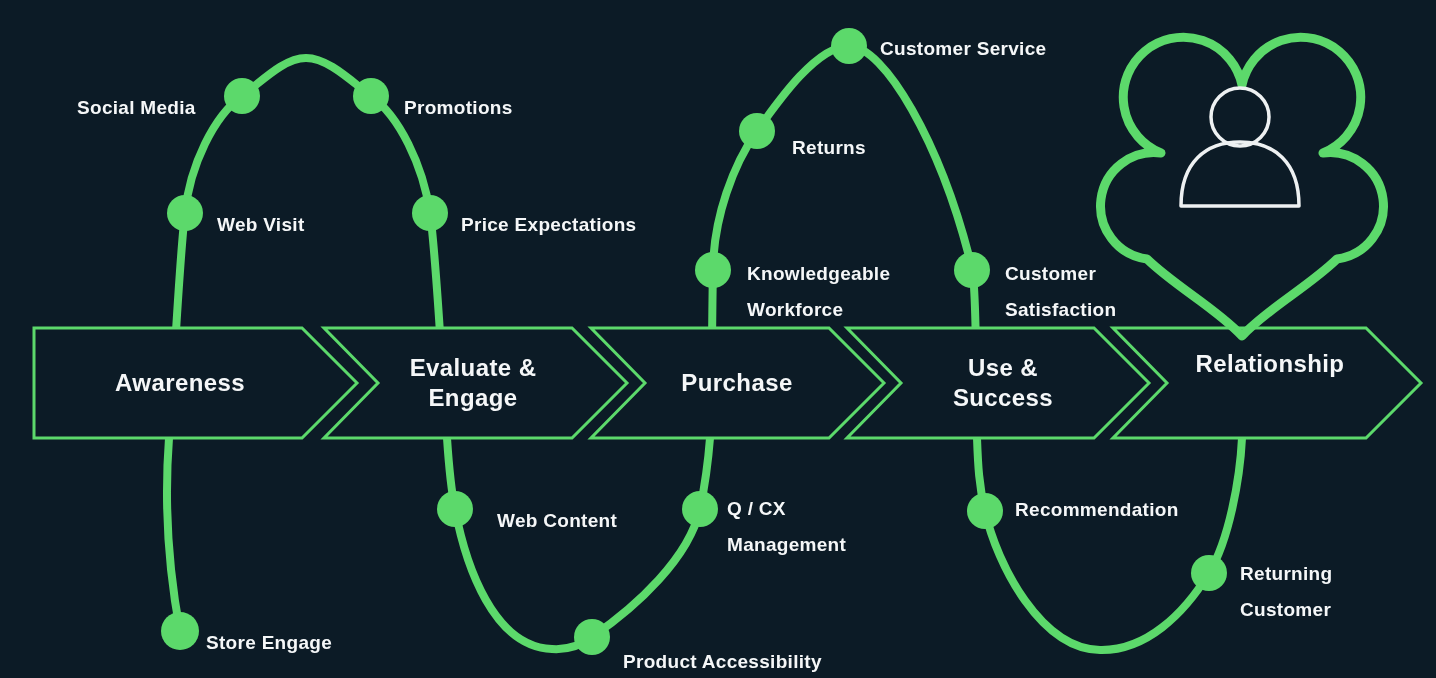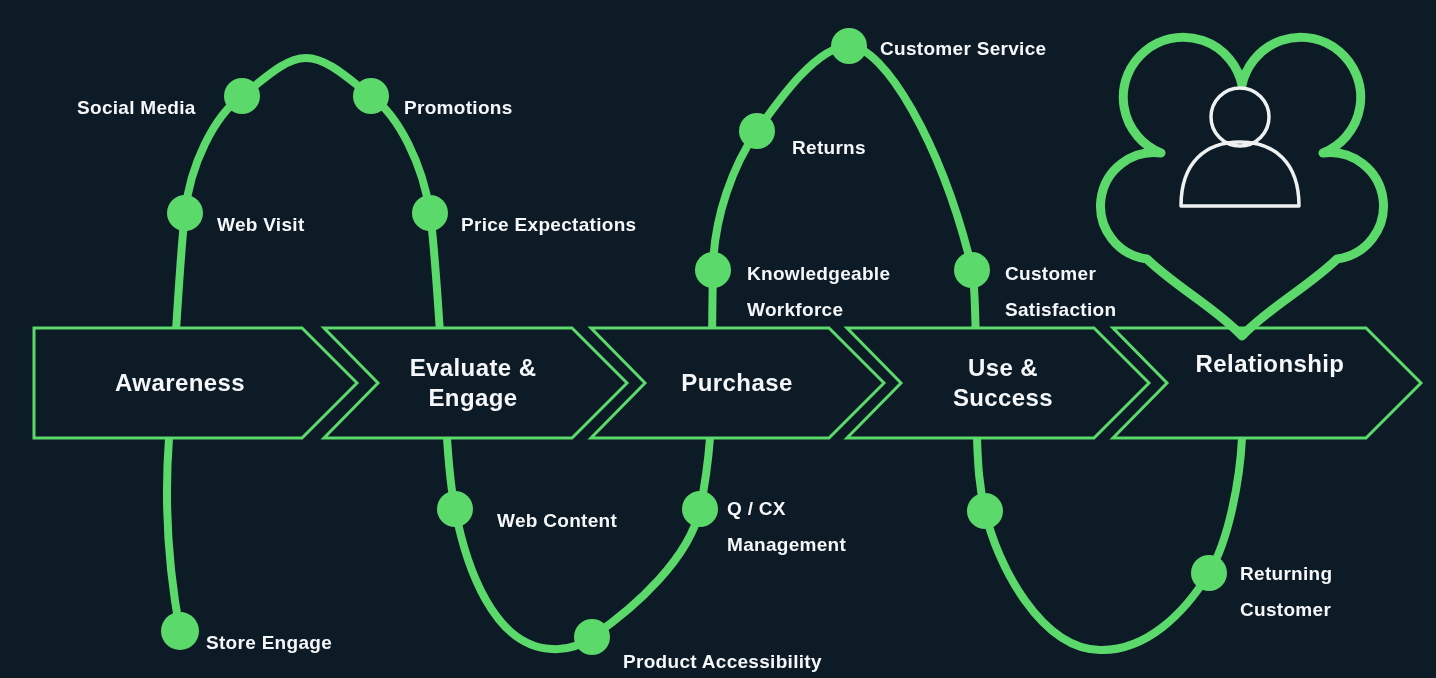--- a/index.html
+++ b/index.html
@@ -149,17 +149,18 @@
   <span>Returns</span>
 </div>
 <div class="tp-label" style="left:880px;top:25px">
   <span>Customer Service</span>
 </div>
 <div class="tp-label" style="left:1005px;top:250px">
   <span>Customer</span>
   <span>Satisfaction</span>
 </div>
 <div class="tp-label" style="left:1015px;top:486px">
+  <span>Recommendation</span>
 </div>
 <div class="tp-label" style="left:1240px;top:550px">
   <span>Returning</span>
   <span>Customer</span>
 </div>
 
 </body></html>

